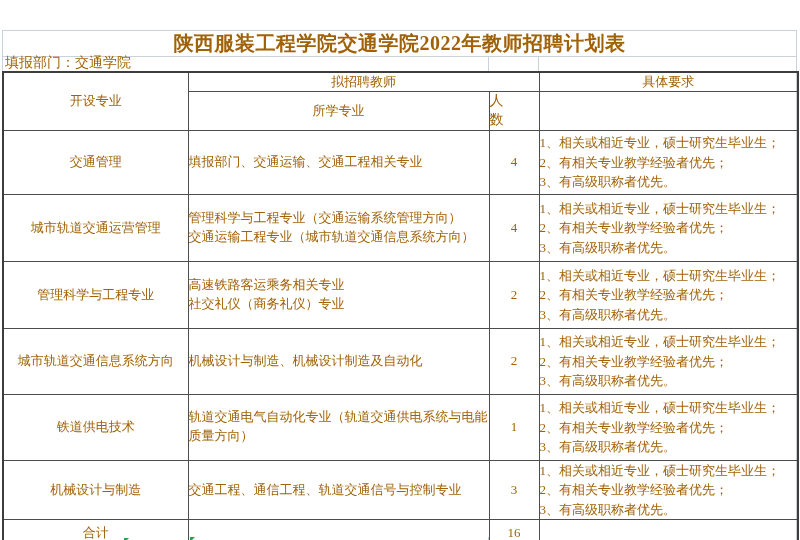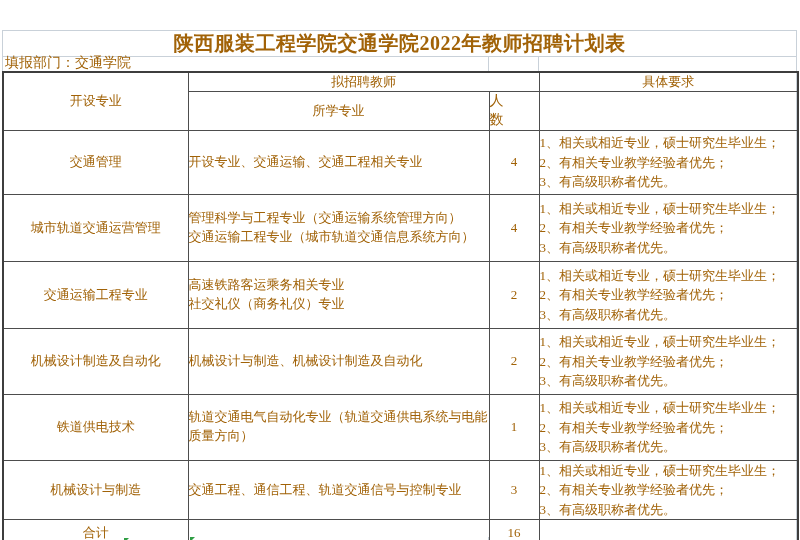--- a/index.html
+++ b/index.html
@@ -92,46 +92,46 @@
         <td class="hdr">具体要求</td>
       </tr>
       <tr class="r-hB">
         <td class="hdr">所学专业</td>
         <td class="hdr" style="text-align:left;"><span class="cnt-head-wrap">人数</span></td>
         <td class="hdr"></td>
       </tr>
 
       <tr class="r-d1">
         <td class="major">交通管理</td>
-        <td class="studied">开设专业、交通运输、交通工程相关专业</td>
+        <td class="studied">填报部门、交通运输、交通工程相关专业</td>
         <td class="cnt">4</td>
         <td class="reqs">1、相关或相近专业，硕士研究生毕业生；
 2、有相关专业教学经验者优先；
 3、有高级职称者优先。</td>
       </tr>
       <tr class="r-d2">
         <td class="major">城市轨道交通运营管理</td>
         <td class="studied">管理科学与工程专业（交通运输系统管理方向）
 交通运输工程专业（城市轨道交通信息系统方向）</td>
         <td class="cnt">4</td>
         <td class="reqs">1、相关或相近专业，硕士研究生毕业生；
 2、有相关专业教学经验者优先；
 3、有高级职称者优先。</td>
       </tr>
       <tr class="r-d3">
-        <td class="major">交通运输工程专业</td>
+        <td class="major">管理科学与工程专业</td>
         <td class="studied">高速铁路客运乘务相关专业
 社交礼仪（商务礼仪）专业</td>
         <td class="cnt">2</td>
         <td class="reqs">1、相关或相近专业，硕士研究生毕业生；
 2、有相关专业教学经验者优先；
 3、有高级职称者优先。</td>
       </tr>
       <tr class="r-d4">
-        <td class="major">机械设计制造及自动化</td>
+        <td class="major">城市轨道交通信息系统方向</td>
         <td class="studied">机械设计与制造、机械设计制造及自动化</td>
         <td class="cnt">2</td>
         <td class="reqs">1、相关或相近专业，硕士研究生毕业生；
 2、有相关专业教学经验者优先；
 3、有高级职称者优先。</td>
       </tr>
       <tr class="r-d5">
         <td class="major">铁道供电技术</td>
         <td class="studied">轨道交通电气自动化专业（轨道交通供电系统与电能质量方向）</td>
         <td class="cnt">1</td>

